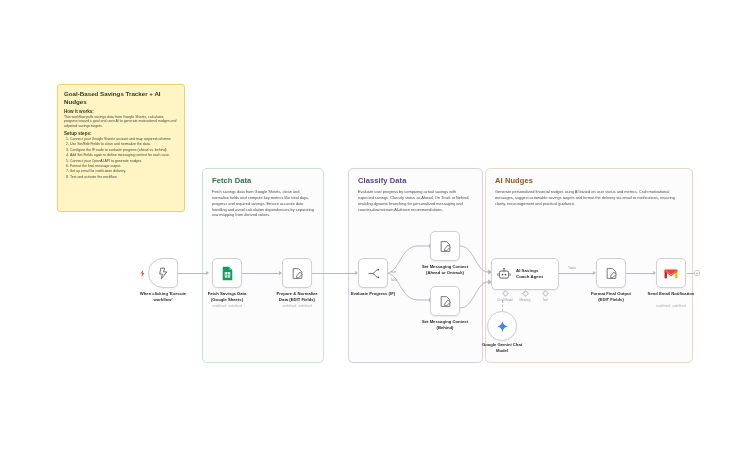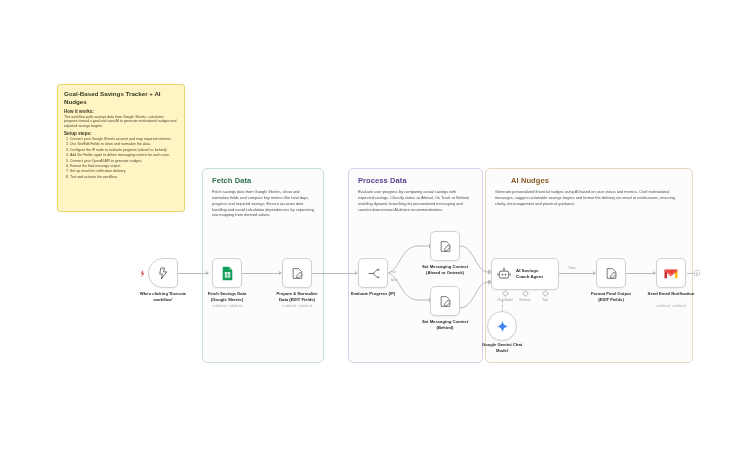--- a/index.html
+++ b/index.html
@@ -60,21 +60,21 @@
     position: absolute;
     top: 20px; left: 9px; right: 9px;
     font-size: 3.9px; line-height: 1.5;
     color: #4d4d4d;
   }
   #group-fetch  { left: 202px; top: 168px; width: 122px; height: 195px; border-color: #c9e3d2; }
   #group-fetch  .g-title { color: #2f6e4a; }
   #group-process{ left: 348px; top: 168px; width: 135px; height: 195px; border-color: #d8cfe8; }
   #group-process .g-title { color: #5a3e8e; }
   #group-ai     { left: 485px; top: 168px; width: 208px; height: 195px; border-color: #e8d9c4; }
-  #group-ai     .g-title { color: #8a5a22; margin-left: 16px; }
+  #group-ai     .g-title { color: #8a5a22; }
 
   
   .node { position: absolute; }
   .node .box {
     width: 30px; height: 30px;
     background: #ffffff;
     border: 1px solid #cfcfd4;
     border-radius: 5px;
     display: flex; align-items: center; justify-content: center;
     box-shadow: 0 1px 1.5px rgba(0,0,0,0.06);
@@ -207,21 +207,21 @@
       <li>Test and activate the workflow.</li>
     </ol>
   </div>
 
   <div class="group" id="group-fetch">
     <div class="g-title">Fetch Data</div>
     <div class="g-desc">Fetch savings data from Google Sheets, clean and normalize fields and compute key metrics like total days, progress and required savings. Ensure accurate date handling and avoid calculation dependencies by separating raw mapping from derived values.</div>
   </div>
 
   <div class="group" id="group-process">
-    <div class="g-title">Process Data</div>
+    <div class="g-title">Classify Data</div>
     <div class="g-desc">Evaluate user progress by comparing actual savings with expected savings. Classify status as Ahead, On Track or Behind, enabling dynamic branching for personalized messaging and counter-downstream AI-driven recommendations.</div>
   </div>
 
   <div class="group" id="group-ai">
     <div class="g-title">AI Nudges</div>
     <div class="g-desc">Generate personalized financial nudges using AI based on user status and metrics. Craft motivational messages, suggest actionable savings targets and format the delivery via email or notifications, ensuring clarity, encouragement and practical guidance.</div>
   </div>
 
   <div class="conn" style="left:178px; top:273px; width:30px;"></div>
   <div class="arrow" style="left:206px; top:270.6px;"></div>

